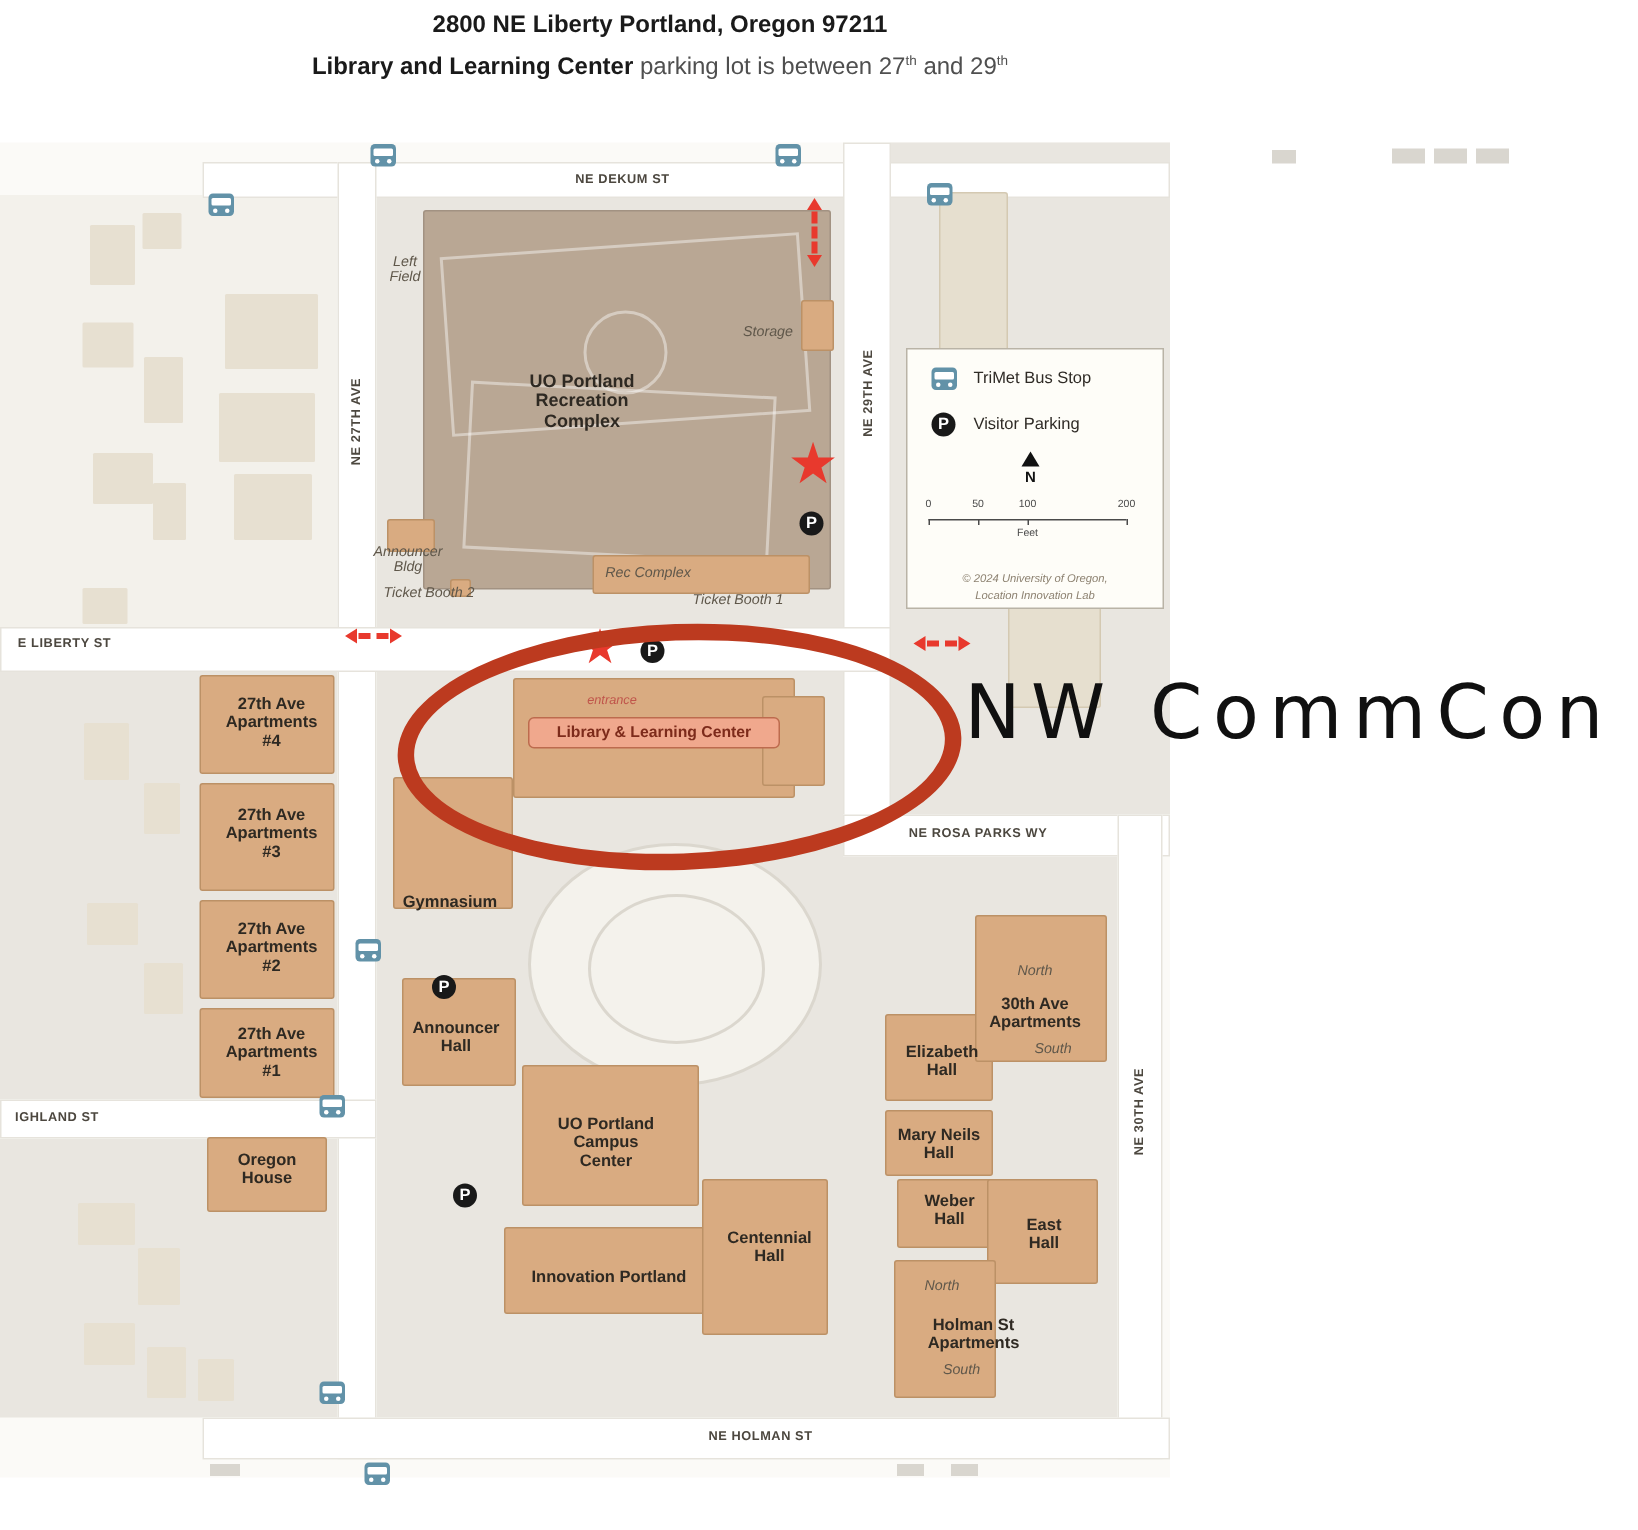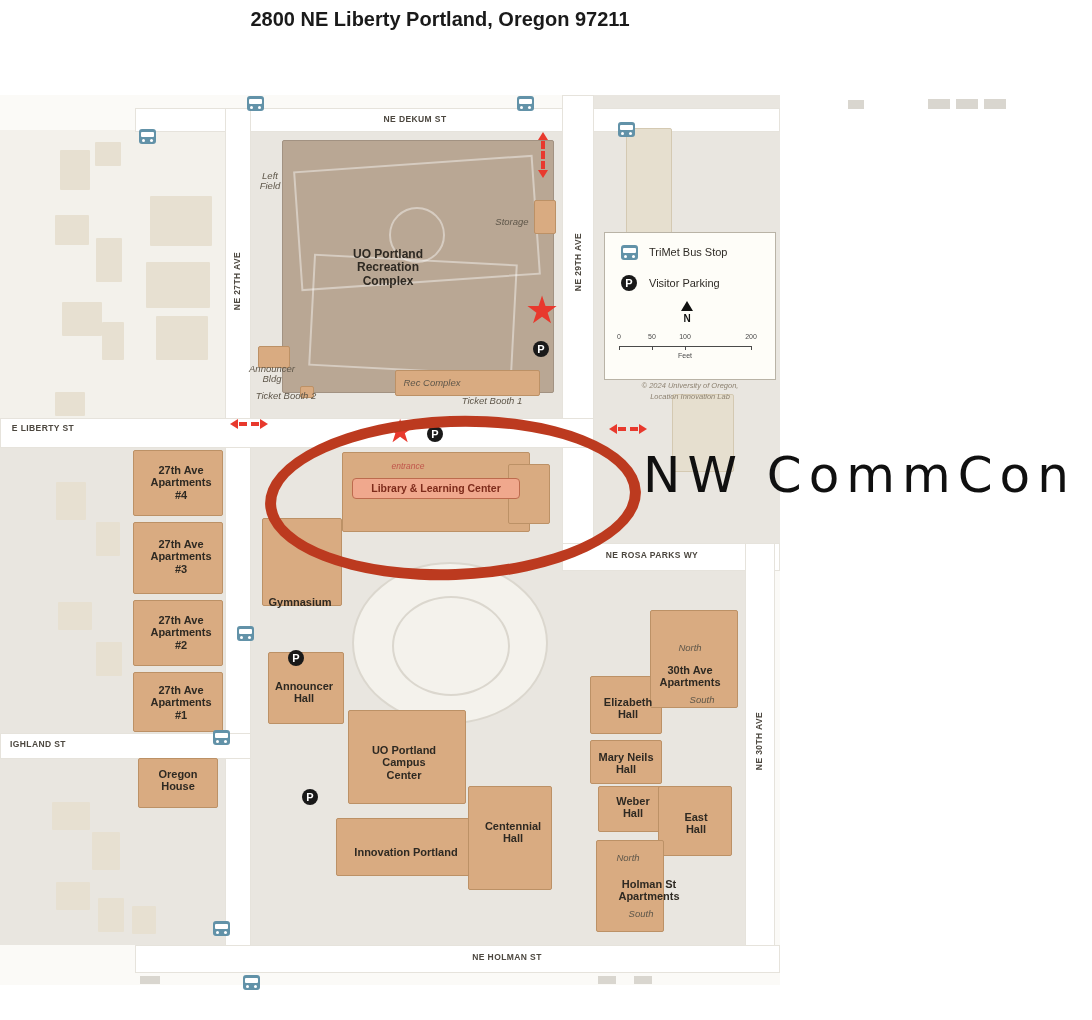--- a/index.html
+++ b/index.html
@@ -25,46 +25,47 @@
   .arrow-v{position:absolute;display:flex;flex-direction:column;align-items:center;z-index:6;}
   .tl{width:0;height:0;border-top:5px solid transparent;border-bottom:5px solid transparent;border-right:8px solid #e8392d;}
   .tr{width:0;height:0;border-top:5px solid transparent;border-bottom:5px solid transparent;border-left:8px solid #e8392d;}
   .tu{width:0;height:0;border-left:5px solid transparent;border-right:5px solid transparent;border-bottom:8px solid #e8392d;}
   .td{width:0;height:0;border-left:5px solid transparent;border-right:5px solid transparent;border-top:8px solid #e8392d;}
   .dh{width:20px;height:0;border-top:4px dashed #e8392d;margin:0 1px;}
   .dv{width:0;height:28px;border-left:4px dashed #e8392d;margin:1px 0;}
   .field-mark{position:absolute;border:2px solid rgba(255,255,255,.42);box-sizing:border-box;}
   .pill{position:absolute;left:352px;top:478px;width:168px;height:21px;background:#f0a88d;border:1px solid #bd6b4e;border-radius:4px;z-index:4;box-sizing:border-box;text-align:center;font-size:10.5px;font-weight:bold;color:#7d2b1b;line-height:19px;}
   .ent{position:absolute;transform:translate(-50%,-50%);font-size:8.5px;font-style:italic;color:#c0554b;z-index:4;}
-  .legend{position:absolute;left:604px;top:232px;width:172px;height:148px;background:#fefdf8;border:1px solid #b9b3a6;z-index:6;box-sizing:border-box;}
+  .legend{position:absolute;left:604px;top:232px;width:172px;height:174px;background:#fefdf8;border:1px solid #b9b3a6;z-index:6;box-sizing:border-box;}
   .lg-label{position:absolute;font-size:11px;color:#2f2b26;white-space:nowrap;}
   .north-tri{position:absolute;width:0;height:0;border-left:6px solid transparent;border-right:6px solid transparent;border-bottom:10px solid #111;}
   .lg-n{position:absolute;font-size:10px;font-weight:bold;color:#111;transform:translateX(-50%);}
   .scale{position:absolute;left:10px;top:100px;width:152px;height:32px;}
   .scale .tick-lbl{position:absolute;top:0;transform:translateX(-50%);font-size:7px;color:#4a4a4a;}
   .scale .bar{position:absolute;left:4px;top:13px;width:132px;height:0;border-top:1px solid #4a4a4a;}
   .scale .tk{position:absolute;top:13px;width:1px;height:4px;background:#4a4a4a;}
   .scale .feet{position:absolute;left:70px;top:19px;transform:translateX(-50%);font-size:7px;color:#4a4a4a;}
   .copy{position:absolute;left:0;width:100%;text-align:center;font-size:7.5px;font-style:italic;color:#8d8271;}
   .ring{position:absolute;left:265px;top:416px;width:376px;height:164px;border:11px solid #bc3a1f;border-radius:50%;box-sizing:border-box;z-index:7;transform:rotate(-2deg);}
   .bigtext{position:absolute;left:643px;top:446px;font-family:"DejaVu Sans",sans-serif;font-size:50px;letter-spacing:7px;color:#101010;z-index:7;white-space:nowrap;}
   .hdr{position:absolute;left:0;top:8px;width:880px;text-align:center;z-index:8;color:#1a1a1a;}
-  .hdr .l1{font-size:20px;font-weight:bold;}
+  .hdr .l1{font-size:16px;font-weight:bold;}
   .hdr .l2{font-size:16px;color:#4f4f4f;margin-top:9px;}
   .hdr .l2 b{color:#1a1a1a;}
   .hdr .l3{font-size:15px;color:#4f4f4f;margin-top:7px;}
   sup{font-size:9px;}
 </style>
 </head>
 <body>
 
 <div id="page">
 
   <div class="hdr">
     <div class="l1">2800 NE Liberty Portland, Oregon 97211</div>
+    <div class="l2"><b>Library and Learning Center</b><span> parking lot is between 27</span><sup>th</sup><span> and 29</span><sup>th</sup></div>
   </div>
 
   <div style="position:absolute;left:0;top:95px;width:780px;height:890px;background:#fbfaf7;z-index:1;"></div>
 
   <div class="block light" style="left:0;top:130px;width:225px;height:288px;z-index:1;"></div>
   <div class="block" style="left:251px;top:130px;width:311px;height:288px;z-index:1;"></div>
   <div class="block" style="left:594px;top:95px;width:186px;height:448px;z-index:1;"></div>
   <div class="block" style="left:251px;top:448px;width:494px;height:497px;z-index:1;"></div>
   <div class="block" style="left:0;top:448px;width:225px;height:285px;z-index:1;"></div>
   <div class="block" style="left:0;top:759px;width:225px;height:186px;z-index:1;"></div>

